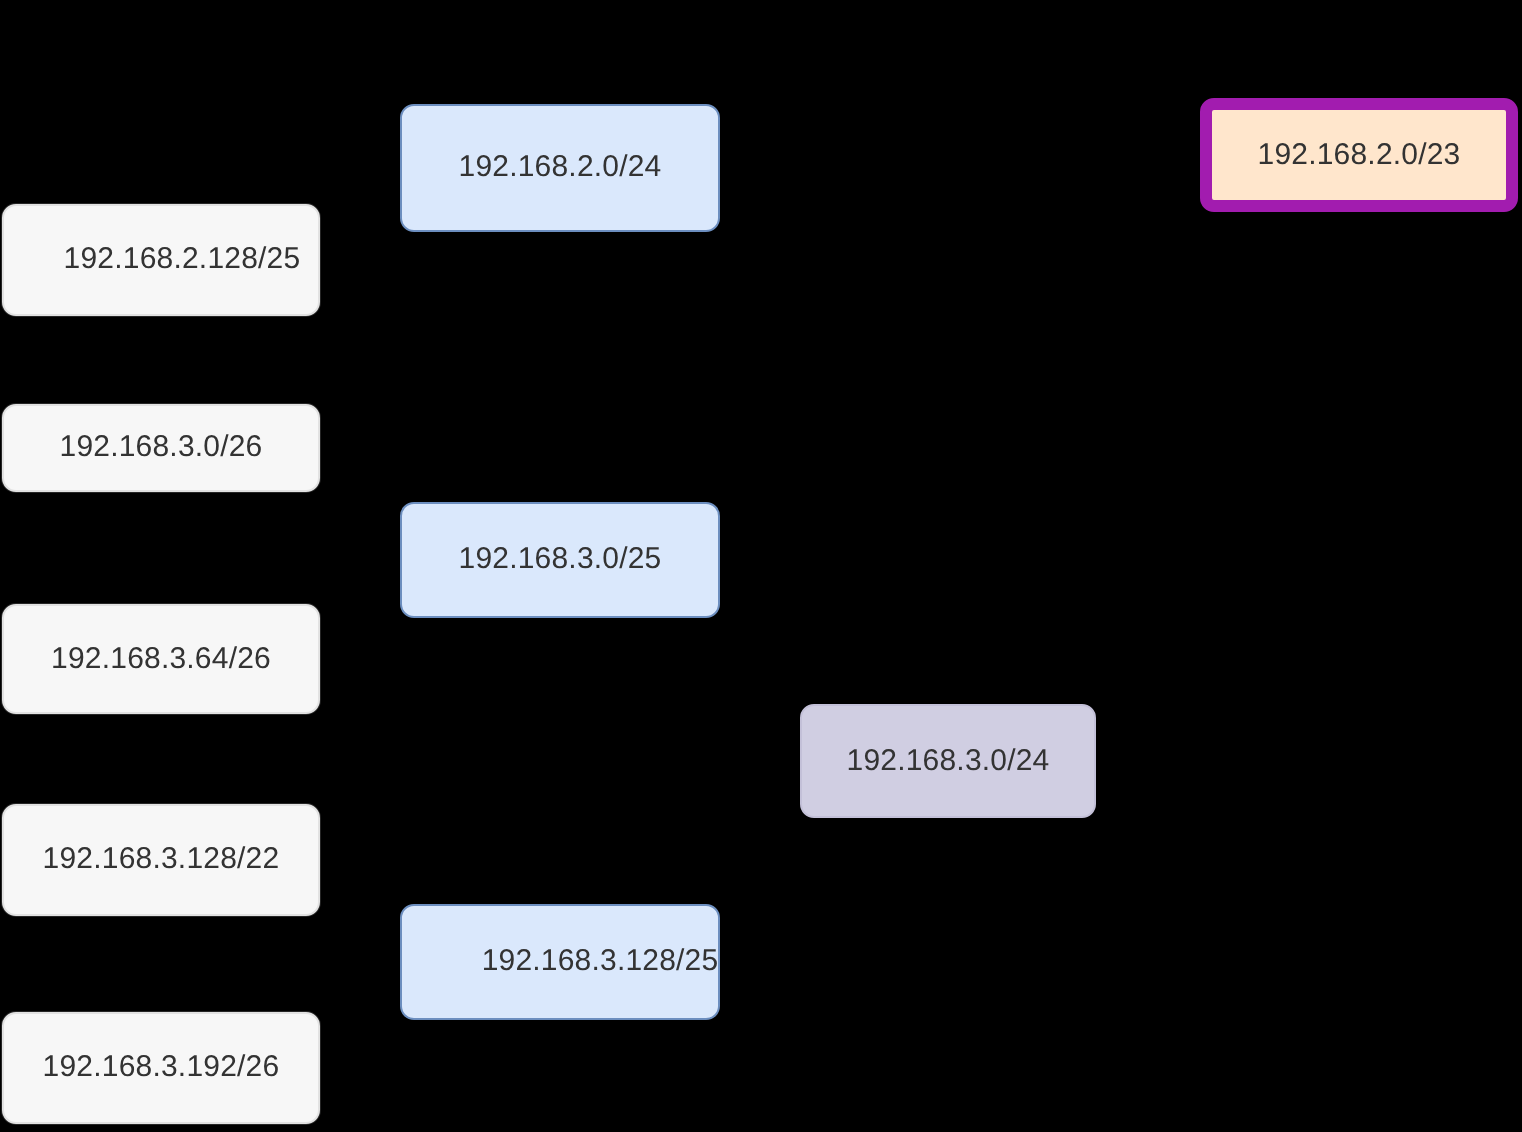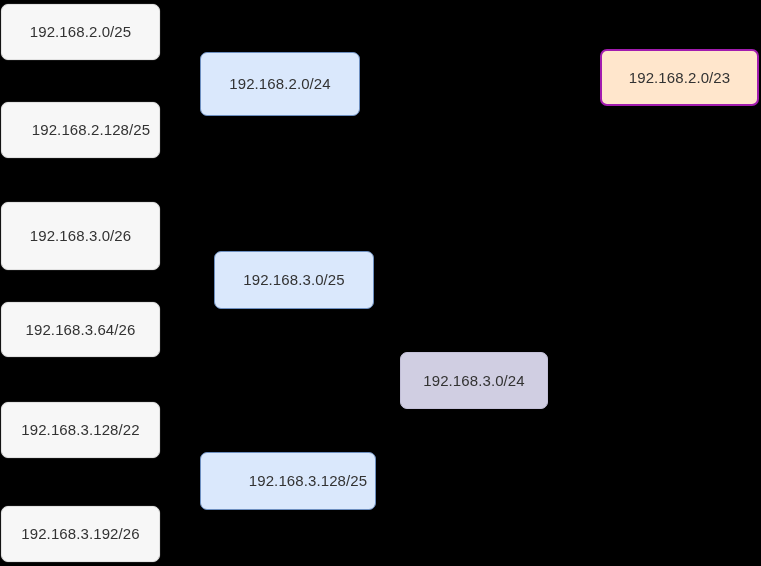--- a/index.html
+++ b/index.html
@@ -48,39 +48,38 @@
     border: 1px solid #6c8ebf;
   }
   
   .node.purple {
     background: #d0cee2;
     border: 1px solid #c3c0d8;
   }
   
   .node.orange {
     background: #ffe6cc;
-    border: 2px solid #a21caf;
+    border: 6px solid #a21caf;
   }
 </style>
 </head>
 <body>
 
 <div id="canvas">
     <div style="position: absolute; left: 0px; top: 0px; width: 100%; height: 100%;">
-      <div class="node leaf" style="left: 1px; top: 4px; width: 159px; height: 56px;">192.168.2.0/25</div>
       <div class="node leaf" style="left: 1px; top: 102px; width: 159px; height: 56px; padding-left: 21px;">192.168.2.128/25</div>
-      <div class="node leaf" style="left: 1px; top: 202px; width: 159px; height: 68px; text-align: right;">192.168.3.0/26</div>
+      <div class="node leaf" style="left: 1px; top: 202px; width: 159px; height: 44px; text-align: right;">192.168.3.0/26</div>
       <div class="node leaf" style="left: 1px; top: 302px; width: 159px; height: 55px;">192.168.3.64/26</div>
       <div class="node leaf" style="left: 1px; top: 402px; width: 159px; height: 56px;">192.168.3.128/22</div>
       <div class="node leaf" style="left: 1px; top: 506px; width: 159px; height: 56px;">192.168.3.192/26</div>
     </div>
     <div style="position: absolute; left: 0px; top: 0px; width: 100%; height: 100%;">
       <div class="node blue" style="left: 200px; top: 52px; width: 160px; height: 64px;">192.168.2.0/24</div>
-      <div class="node blue" style="left: 200px; top: 251px; width: 160px; height: 58px; margin-left: 14px;">192.168.3.0/25</div>
-      <div class="node blue" style="left: 200px; top: 452px; width: 176px; height: 58px; padding-left: 40px;">192.168.3.128/25</div>
+      <div class="node blue" style="left: 200px; top: 251px; width: 160px; height: 58px;">192.168.3.0/25</div>
+      <div class="node blue" style="left: 200px; top: 452px; width: 160px; height: 58px; padding-left: 40px;">192.168.3.128/25</div>
     </div>
     <div style="position: absolute; left: 0px; top: 0px; width: 100%; height: 100%;">
       <div class="node purple" style="left: 400px; top: 352px; width: 148px; height: 57px;">192.168.3.0/24</div>
     </div>
     <div style="position: absolute; left: 0px; top: 0px; width: 100%; height: 100%;">
       <div class="node orange" style="left: 600px; top: 49px; width: 159px; height: 57px;">192.168.2.0/23</div>
     </div>
   </div>
 
 </body></html>

